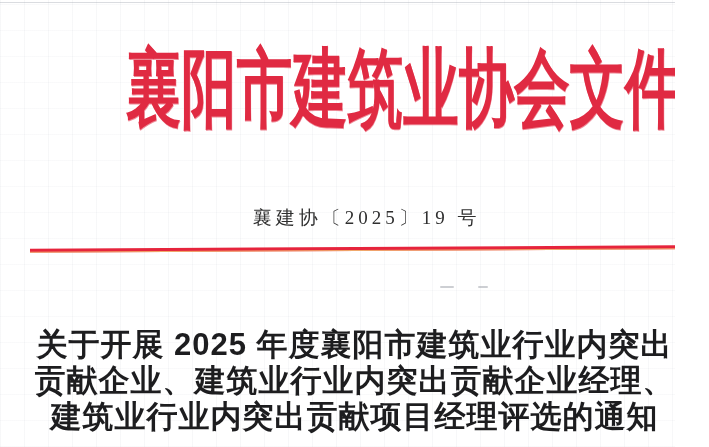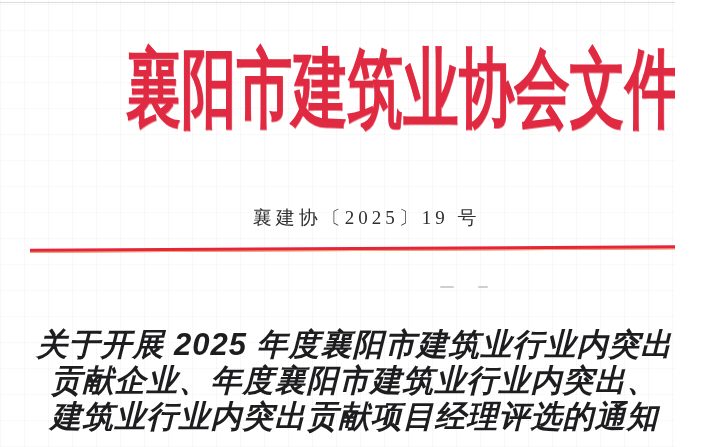--- a/index.html
+++ b/index.html
@@ -88,21 +88,21 @@
     width: 709px;
     text-align: center;
     font-family: "Liberation Sans", "DejaVu Sans", sans-serif;
     font-weight: bold;
     font-size: 31px;
     line-height: 36px;
     letter-spacing: 1px;
     color: var(--title-black);
     white-space: nowrap;
   }
-  .notice-title .line { display: block; font-style: italic; }
+  .notice-title .line { display: block; }
 
   
   .speck {
     position: absolute;
     height: 2px;
     background: rgba(130,135,145,0.4);
     border-radius: 1px;
   }
   .speck-1 { top: 286px; left: 440px; width: 14px; }
   .speck-2 { top: 286px; left: 478px; width: 10px; }
@@ -115,19 +115,19 @@
   <div class="scan-topline"></div>
 
   <div class="red-title">襄阳市建筑业协会文件</div>
 
   <div class="doc-number">襄建协〔2025〕19 号</div>
 
   <div class="red-divider"></div>
 
   <div class="notice-title">
     <span class="line">关于开展 2025 年度襄阳市建筑业行业内突出</span>
-    <span class="line">贡献企业、年度襄阳市建筑业行业内突出、</span>
+    <span class="line">贡献企业、建筑业行业内突出贡献企业经理、</span>
     <span class="line">建筑业行业内突出贡献项目经理评选的通知</span>
   </div>
 
   <div class="speck speck-1"></div>
   <div class="speck speck-2"></div>
 </div>
 
 </body></html>

